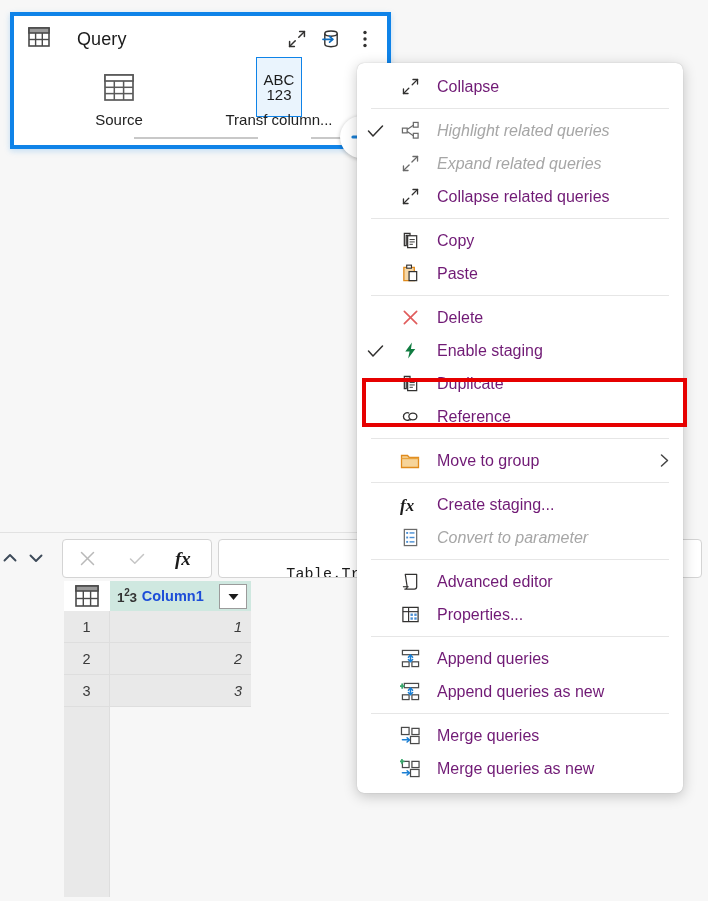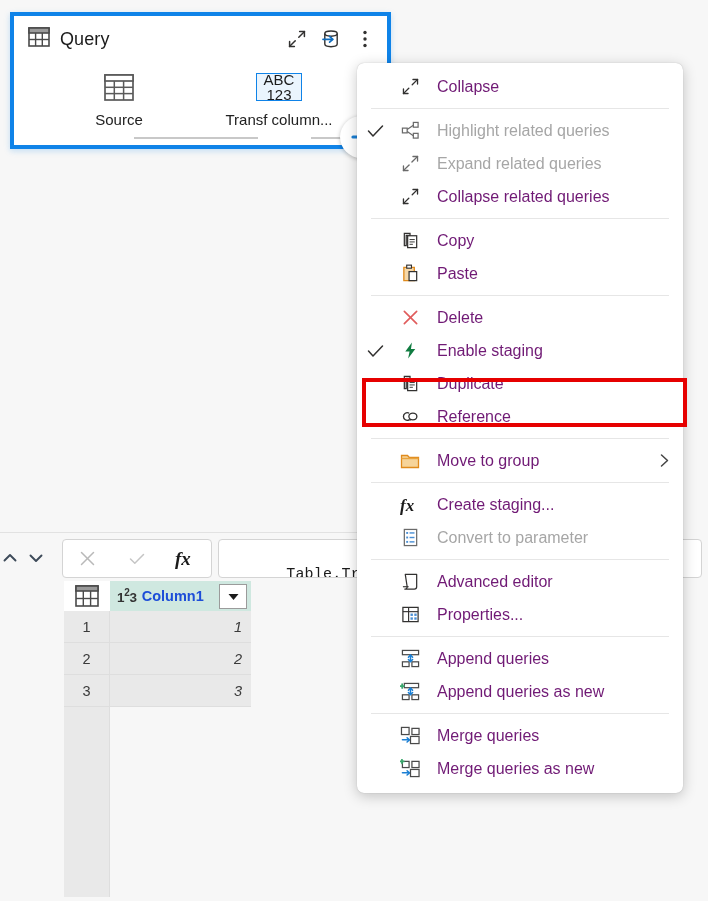--- a/index.html
+++ b/index.html
@@ -33,21 +33,21 @@
     left: 0; top: 0; right: 0;
     height: 46px;
     display: flex;
     align-items: center;
     padding-left: 14px;
     box-sizing: border-box;
   }
   #query-title {
     font-size: 18px;
     color: #1b1b1b;
-    margin-left: 10px;
+    margin-left: 27px;
     letter-spacing: 0.1px;
   }
   .hdr-icons {
     position: absolute;
     right: 6px;
     top: 8px;
     display: flex;
     align-items: center;
     gap: 2px;
   }
@@ -90,21 +90,21 @@
   .connector {
     position: absolute;
     height: 2px;
     background: #c8c8c8;
     top: 71px;
   }
   #conn-1 { left: 120px; width: 124px; }
   #conn-2 { left: 297px; width: 44px; }
   #abc-node {
     width: 46px;
-    height: 28px;
+    height: 60px;
     border: 1.5px solid #0f83e8;
     background: #eaf4fd;
     box-sizing: border-box;
     display: flex;
     flex-direction: column;
     align-items: center;
     justify-content: center;
     line-height: 1.02;
     font-size: 15px;
     color: #1b1b1b;
@@ -321,21 +321,21 @@
     box-sizing: border-box;
   }
   .mi {
     display: flex;
     align-items: center;
     height: 33px;
     padding: 0 12px 0 0;
     cursor: pointer;
     position: relative;
   }
-  .mi.disabled { cursor: default; }
+  .mi.disabled { cursor: default; font-style: italic; }
   .mi-check {
     width: 36px;
     display: flex;
     align-items: center;
     justify-content: center;
     flex: 0 0 36px;
   }
   .mi-icon {
     width: 34px;
     display: flex;

